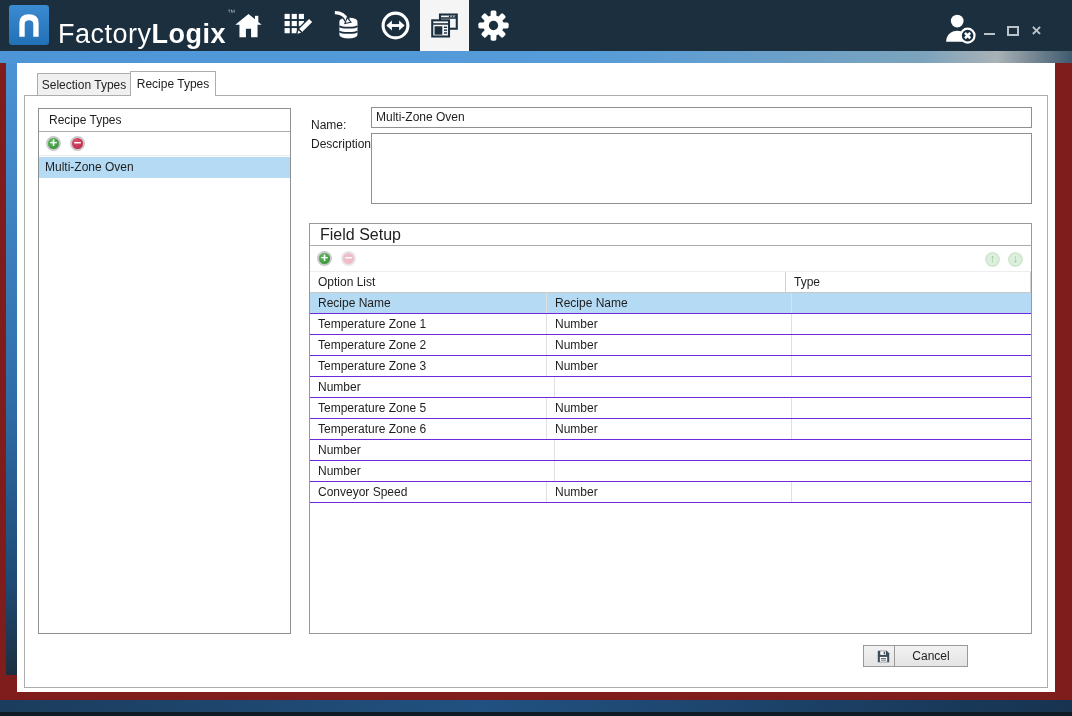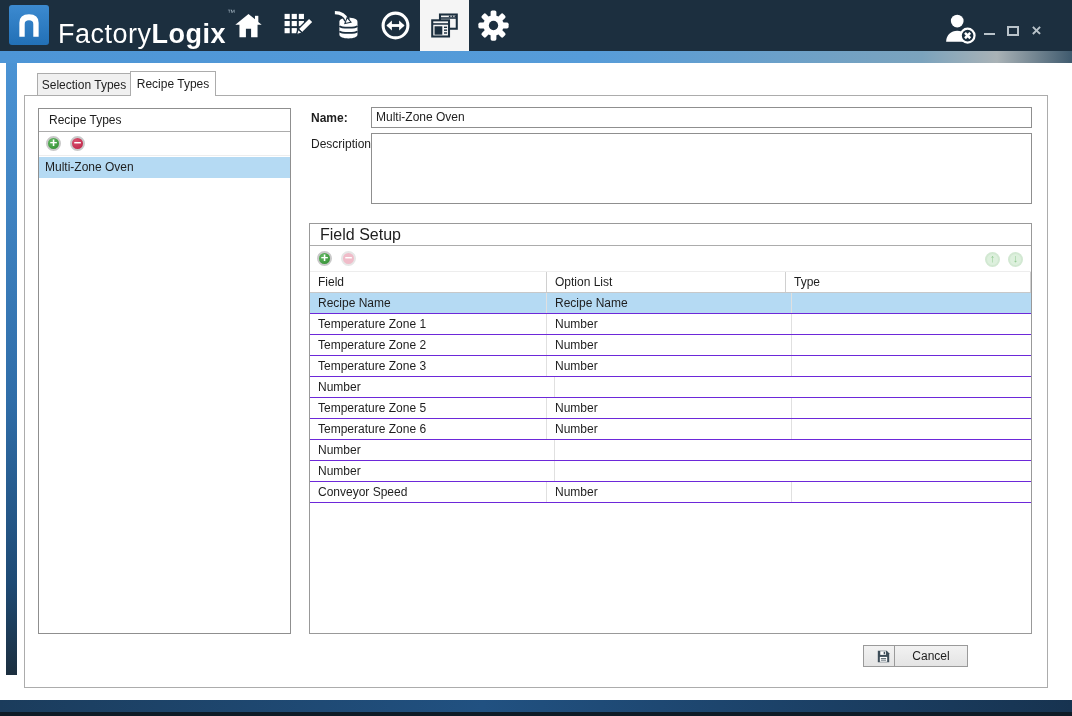--- a/index.html
+++ b/index.html
@@ -1,20 +1,20 @@
 <!DOCTYPE html>
 <html><head>
 <meta charset="utf-8">
 <style>
   * { margin:0; padding:0; box-sizing:border-box; }
   html,body { background:#0d1722; }
   body { font-family:"Liberation Sans", sans-serif; }
   #window {
     position:relative; width:1072px; height:716px; overflow:hidden;
-    background:#ffffff; margin:0 auto;
+    background:#7f1d1d; margin:0 auto;
   }
 
   
   .titlebar { position:absolute; left:0; top:0; width:1072px; height:51px; background:#1c2f3f; }
   .logo {
     position:absolute; left:9px; top:5px; width:40px; height:40px; border-radius:3px;
     background:linear-gradient(180deg,#3c8ad0,#2270b6);
     display:flex; align-items:center; justify-content:center;
   }
   .brand { position:absolute; left:58px; top:8px; color:#fff; font-size:27px; letter-spacing:0.5px; white-space:nowrap; }
@@ -225,21 +225,21 @@
         <div class="cbtn remove">
             <span>−</span>
           </div>
       </div>
       <div class="list-items">
 
           <div class="list-item selected"><span>Multi-Zone Oven</span></div>
         </div>
     </div>
 
-    <div class="field-label" style="left:286px; top:15px;font-weight:bold;">Name:</div>
+    <div class="field-label" style="left:286px; top:22px;">Name:</div>
     <div class="textbox name-input">Multi-Zone Oven</div>
 
     <div class="field-label" style="left:286px; top:41px;">Description:</div>
     <textarea class="textbox desc-input" style=""></textarea>
 
     <div class="fieldsetup">
       <div class="fs-header">Field Setup</div>
       <div class="fs-toolbar">
         <div class="cbtn add">
             <span>+</span>
@@ -252,21 +252,20 @@
               <span>↑</span>
             </div>
           <div class="cbtn move">
               <span>↓</span>
             </div>
         </div>
       </div>
 
       <div class="grid">
         <div class="grid-row header">
-          <div class="cell c-field">Field</div>
           <div class="cell c-option">Option List</div>
           <div class="cell c-type">Type</div>
         </div>
         <div>
 
             <div class="grid-row selected">
               <div class="cell c-field">Recipe Name</div>
               <div class="cell c-type">Recipe Name</div>
               <div class="cell c-option"></div>
             </div>

